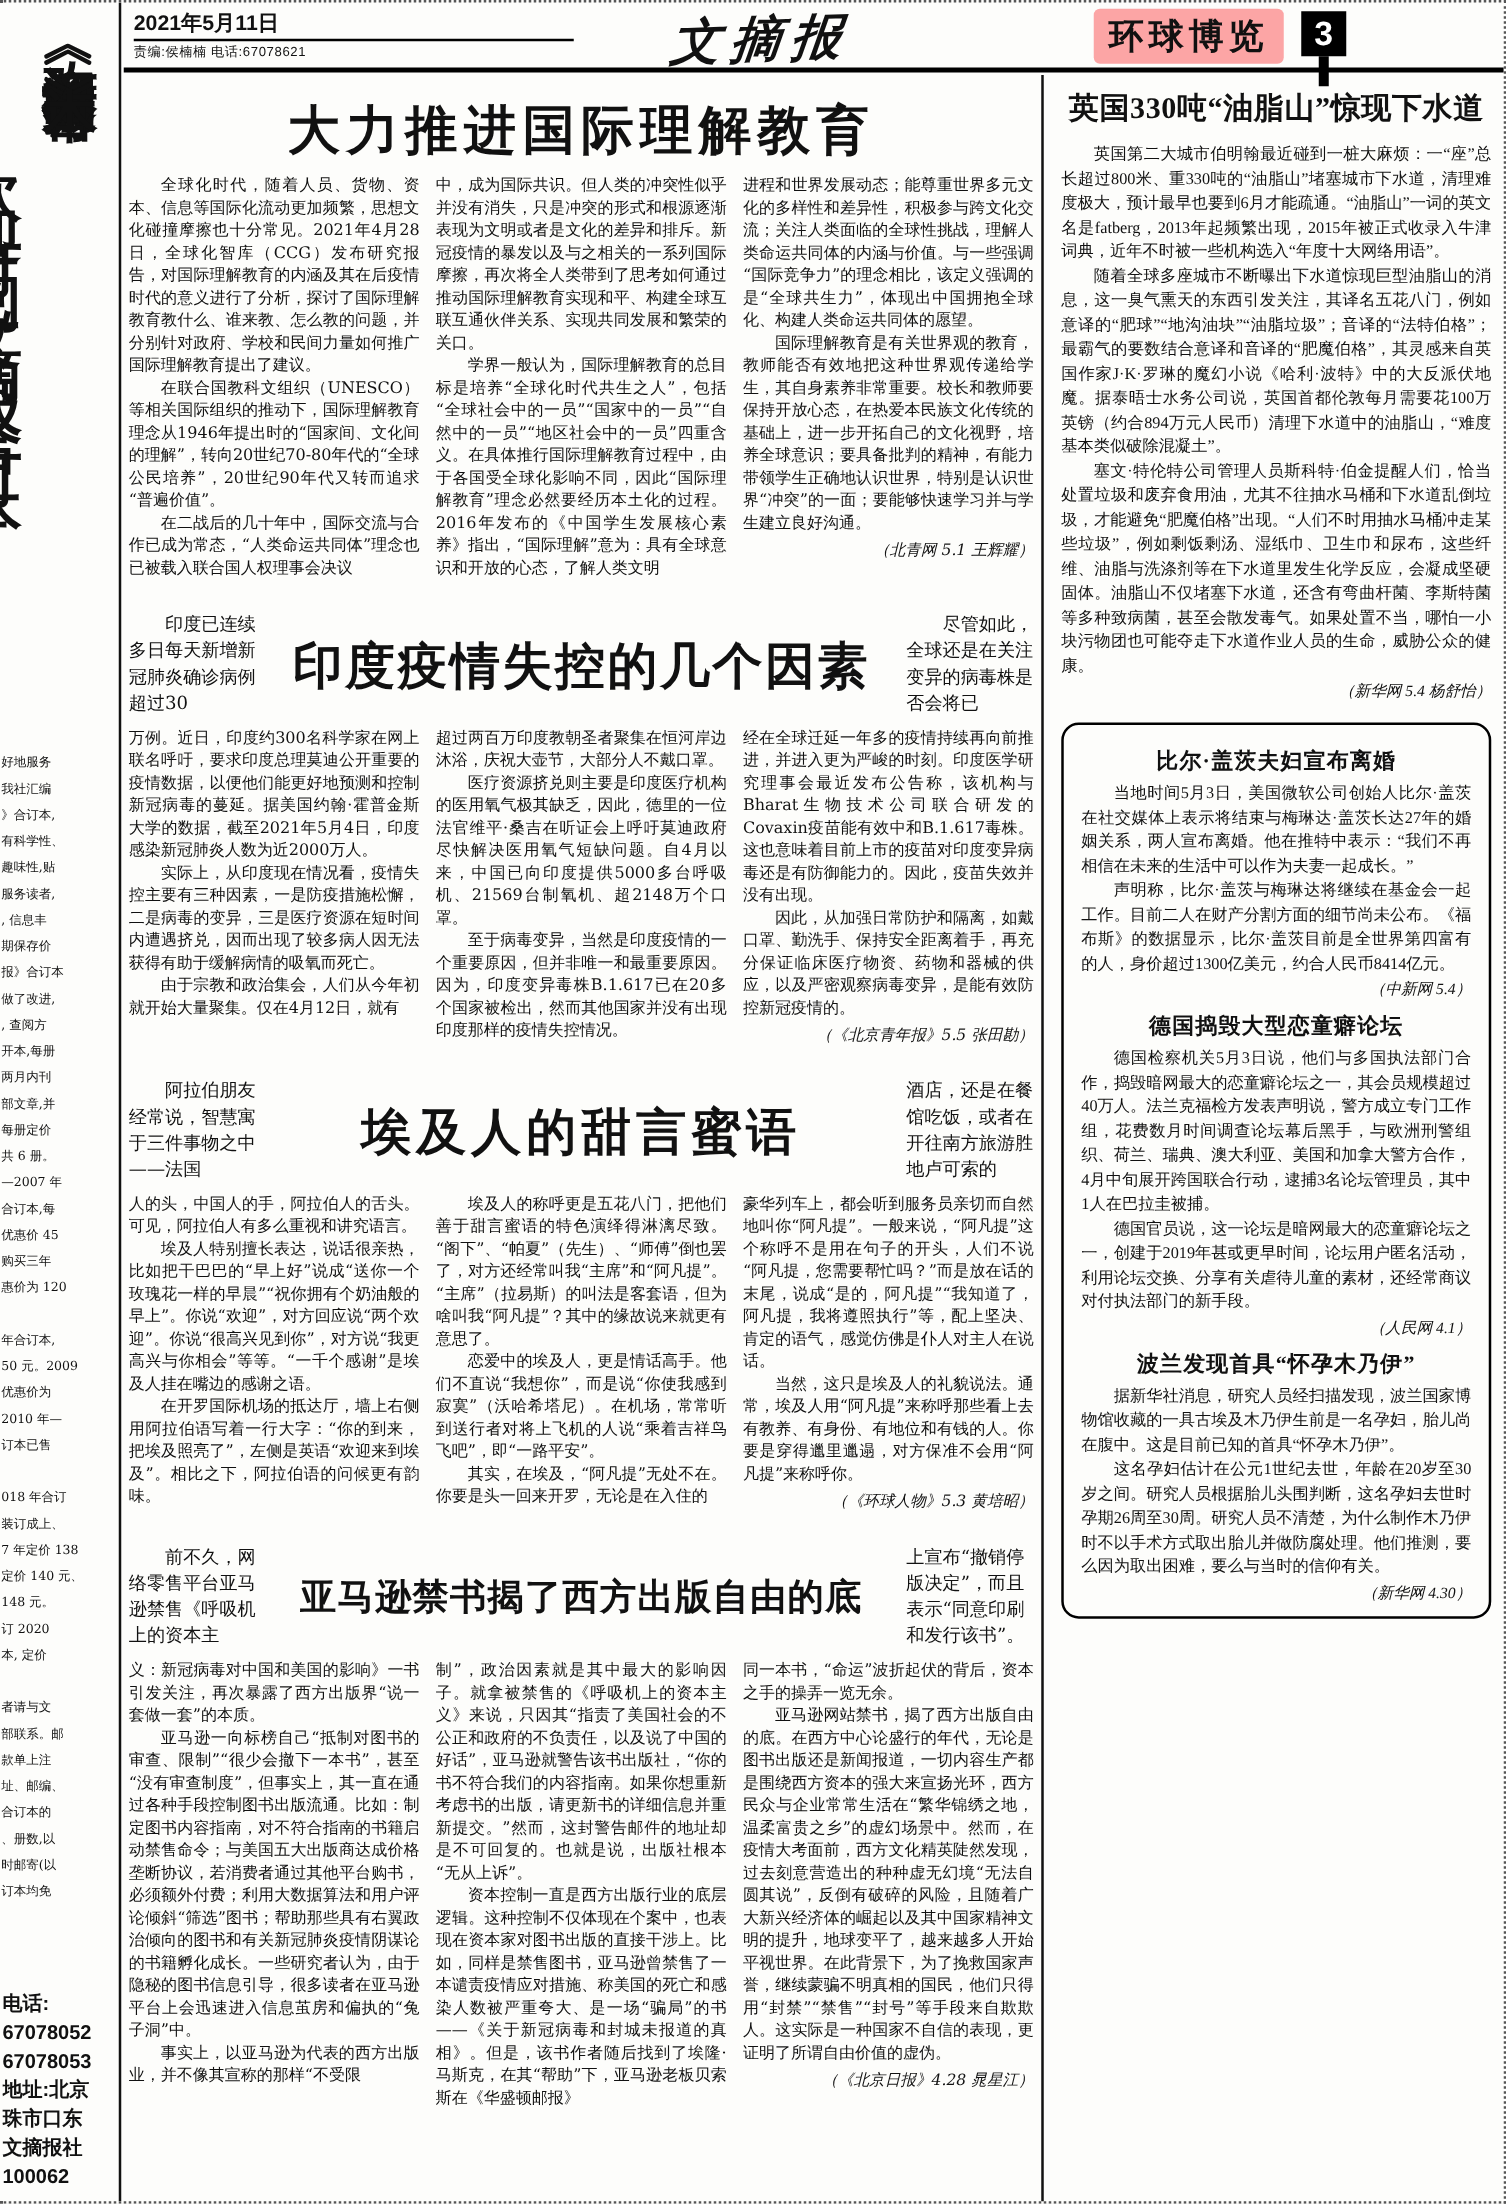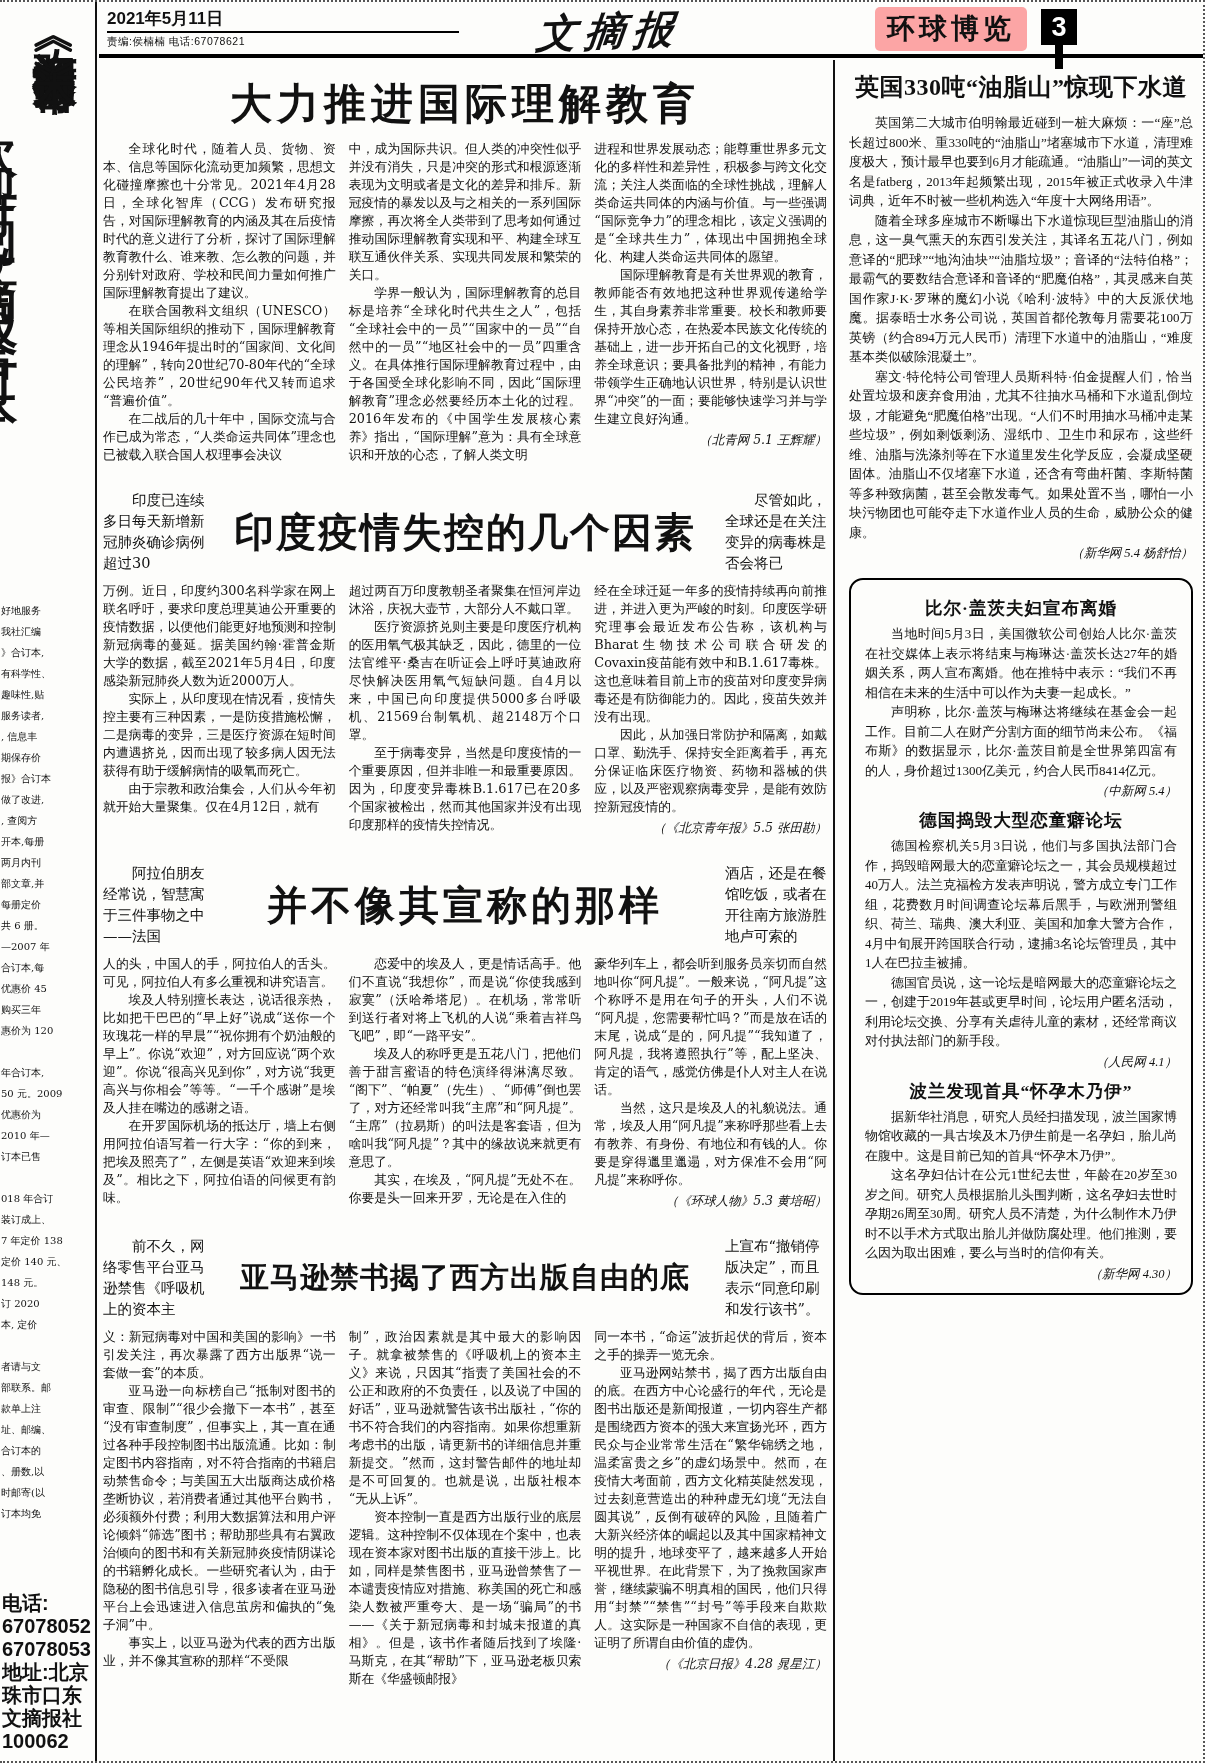--- a/index.html
+++ b/index.html
@@ -8,21 +8,21 @@
         border-top:2px dotted #555;border-right:2px dotted #555;border-bottom:2px dotted #555;}
   
   .sidebar{position:absolute;left:0;top:0;width:95px;height:100%;border-right:2px solid #111;overflow:hidden;}
   .edge-frags{position:absolute;top:90px;left:-40px;writing-mode:vertical-rl;text-orientation:upright;
               font-size:50px;font-weight:900;letter-spacing:28px;font-family:"Liberation Sans",sans-serif;}
   .vhead{position:absolute;top:12px;left:30px;writing-mode:vertical-rl;text-orientation:upright;
          font-size:44px;font-weight:900;line-height:1.15;letter-spacing:2px;
          font-family:"Liberation Sans",sans-serif;}
   .smalls{position:absolute;top:598px;left:1px;right:3px;font-size:10px;line-height:21px;}
   .sline{white-space:nowrap;overflow:hidden;min-height:21px;}
-  .contact{position:absolute;bottom:8px;left:2px;right:2px;font-weight:700;font-size:20px;line-height:23px;
+  .contact{position:absolute;bottom:8px;left:2px;right:2px;font-weight:700;font-size:16px;line-height:23px;
            font-family:"Liberation Sans",sans-serif;}
   .contact .sline{min-height:23px;}
   
   .header{position:absolute;left:97px;top:0;right:0;height:56px;}
   .thickline{position:absolute;left:2px;right:0;bottom:0;height:4px;background:#000;}
   .date-block{position:absolute;left:10px;top:5px;width:352px;}
   .date{font-family:"Liberation Sans",sans-serif;font-weight:700;font-size:17px;
         border-bottom:2px solid #000;padding-bottom:1px;}
   .editor{font-family:"Liberation Sans",sans-serif;font-size:10.5px;margin-top:2px;letter-spacing:.5px;}
   .masthead{position:absolute;left:440px;top:2px;font-size:40px;font-weight:700;font-style:italic;
@@ -178,32 +178,32 @@
               <p class="para ind">因此，从加强日常防护和隔离，如戴口罩、勤洗手、保持安全距离着手，再充分保证临床医疗物资、药物和器械的供应，以及严密观察病毒变异，是能有效防控新冠疫情的。</p>
             </div>
           <div class="byline">（《北京青年报》5.5 张田勘）</div>
         </div>
       </div>
     </article>
 
     <article>
       <div class="art-head">
         <div class="lead ind">阿拉伯朋友经常说，智慧寓于三件事物之中——法国</div>
-        <h2 class="t2 t-a3">并不像其宣称的那样</h2>
+        <h2 class="t2 t-a3">埃及人的甜言蜜语</h2>
         <div class="lead">酒店，还是在餐馆吃饭，或者在开往南方旅游胜地卢可索的</div>
       </div>
       <div class="cols">
         <div class="col">
             <p class="para">人的头，中国人的手，阿拉伯人的舌头。可见，阿拉伯人有多么重视和讲究语言。</p>
             <p class="para ind">埃及人特别擅长表达，说话很亲热，比如把干巴巴的“早上好”说成“送你一个玫瑰花一样的早晨”“祝你拥有个奶油般的早上”。你说“欢迎”，对方回应说“两个欢迎”。你说“很高兴见到你”，对方说“我更高兴与你相会”等等。“一千个感谢”是埃及人挂在嘴边的感谢之语。</p>
             <p class="para ind">在开罗国际机场的抵达厅，墙上右侧用阿拉伯语写着一行大字：“你的到来，把埃及照亮了”，左侧是英语“欢迎来到埃及”。相比之下，阿拉伯语的问候更有韵味。</p>
           </div>
         <div class="col">
+            <p class="para ind">埃及人的称呼更是五花八门，把他们善于甜言蜜语的特色演绎得淋漓尽致。“阁下”、“帕夏”（先生）、“师傅”倒也罢了，对方还经常叫我“主席”和“阿凡提”。“主席”（拉易斯）的叫法是客套语，但为啥叫我“阿凡提”？其中的缘故说来就更有意思了。</p>
             <p class="para ind">恋爱中的埃及人，更是情话高手。他们不直说“我想你”，而是说“你使我感到寂寞”（沃哈希塔尼）。在机场，常常听到送行者对将上飞机的人说“乘着吉祥鸟飞吧”，即“一路平安”。</p>
-            <p class="para ind">埃及人的称呼更是五花八门，把他们善于甜言蜜语的特色演绎得淋漓尽致。“阁下”、“帕夏”（先生）、“师傅”倒也罢了，对方还经常叫我“主席”和“阿凡提”。“主席”（拉易斯）的叫法是客套语，但为啥叫我“阿凡提”？其中的缘故说来就更有意思了。</p>
             <p class="para ind">其实，在埃及，“阿凡提”无处不在。你要是头一回来开罗，无论是在入住的</p>
           </div>
         <div class="col">
           <div>
               <p class="para">豪华列车上，都会听到服务员亲切而自然地叫你“阿凡提”。一般来说，“阿凡提”这个称呼不是用在句子的开头，人们不说“阿凡提，您需要帮忙吗？”而是放在话的末尾，说成“是的，阿凡提”“我知道了，阿凡提，我将遵照执行”等，配上坚决、肯定的语气，感觉仿佛是仆人对主人在说话。</p>
               <p class="para ind">当然，这只是埃及人的礼貌说法。通常，埃及人用“阿凡提”来称呼那些看上去有教养、有身份、有地位和有钱的人。你要是穿得邋里邋遢，对方保准不会用“阿凡提”来称呼你。</p>
             </div>
           <div class="byline">（《环球人物》5.3 黄培昭）</div>
         </div>
       </div>

